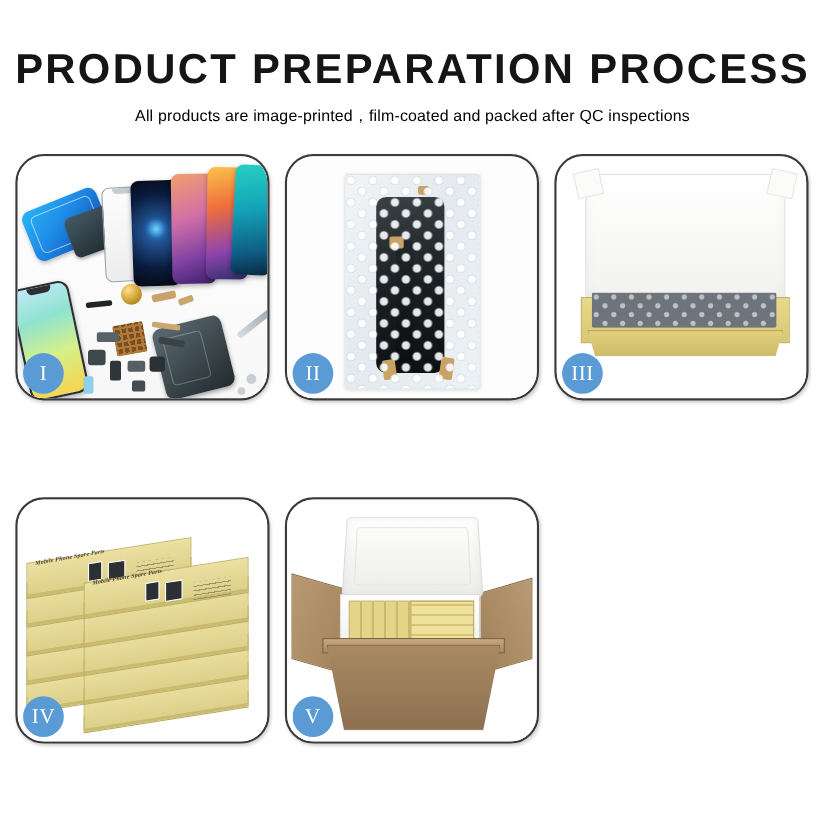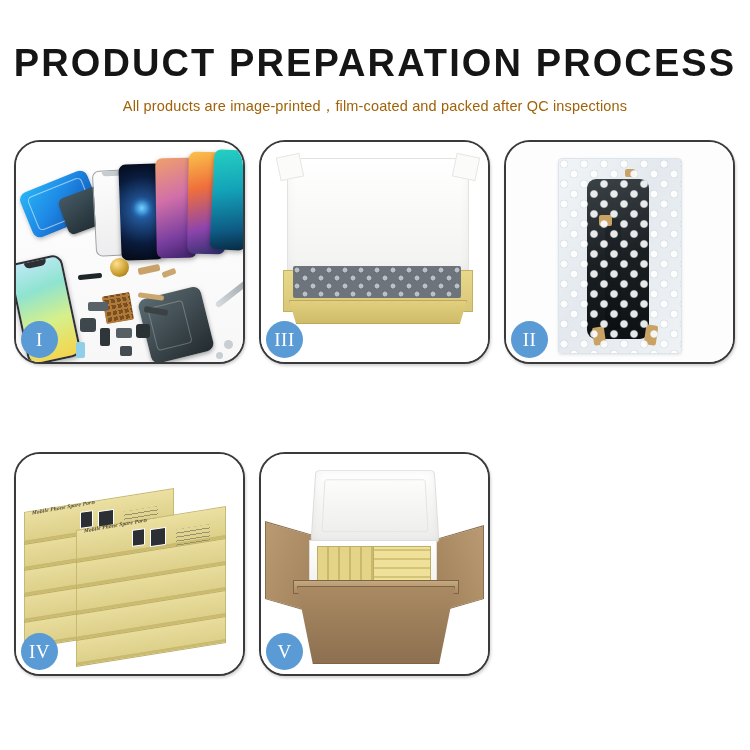--- a/index.html
+++ b/index.html
@@ -17,21 +17,21 @@
 
   
   .header { position:absolute; left:0; top:0; width:750px; text-align:center; }
   .title {
     font-size:38px; font-weight:bold; color:#151515;
     letter-spacing:2.1px; line-height:1;
     margin-top:44px;
     white-space:nowrap;
   }
   .subtitle {
-    font-size:14.5px; font-weight:normal; color:#a16207;
+    font-size:14.5px; font-weight:normal; color:#000000;
     letter-spacing:0.15px; line-height:1;
     margin-top:17px;
     white-space:nowrap;
   }
 
   
   .grid {
     position:absolute; left:14px; top:140px;
     width:722px; height:536px;
     display:grid;
@@ -367,45 +367,45 @@
         <div class="pt p-10"></div>
         <div class="pt p-11"></div>
         <div class="pt p-12"></div>
         <div class="pt p-13"></div>
         <div class="pt p-14"></div>
       </div>
       <div class="badge">I</div>
     </div>
 
     <div class="card">
-      <div class="card-scene p3">
-        <div class="foamlid"></div>
-        <div class="boxbody"></div>
-        <div class="graybubbles"></div>
-        <div class="boxfront"></div>
-      </div>
-      <div class="badge">III</div>
-    </div>
-
-    <div class="card">
       <div class="card-scene p2">
         <div class="bubblebag">
           <div class="innerscreen"></div>
           <div class="flexstrip"></div>
           <div class="conn c1"></div>
           <div class="conn c2"></div>
           <div class="conn c3"></div>
           <div class="conn c4"></div>
           <div class="bubbletex"></div>
         </div>
       </div>
       <div class="badge">II</div>
     </div>
 
     <div class="card">
+      <div class="card-scene p3">
+        <div class="foamlid"></div>
+        <div class="boxbody"></div>
+        <div class="graybubbles"></div>
+        <div class="boxfront"></div>
+      </div>
+      <div class="badge">III</div>
+    </div>
+
+    <div class="card">
       <div class="card-scene p4">
         <div class="stkwrap">
 
           <div class="bx" style="left:0px;  top:132px;">
             <div class="side"></div>
             <div class="lid"></div>
           </div>
           <div class="bx" style="left:0px;  top:106px;">
             <div class="side"></div>
             <div class="lid"></div>

